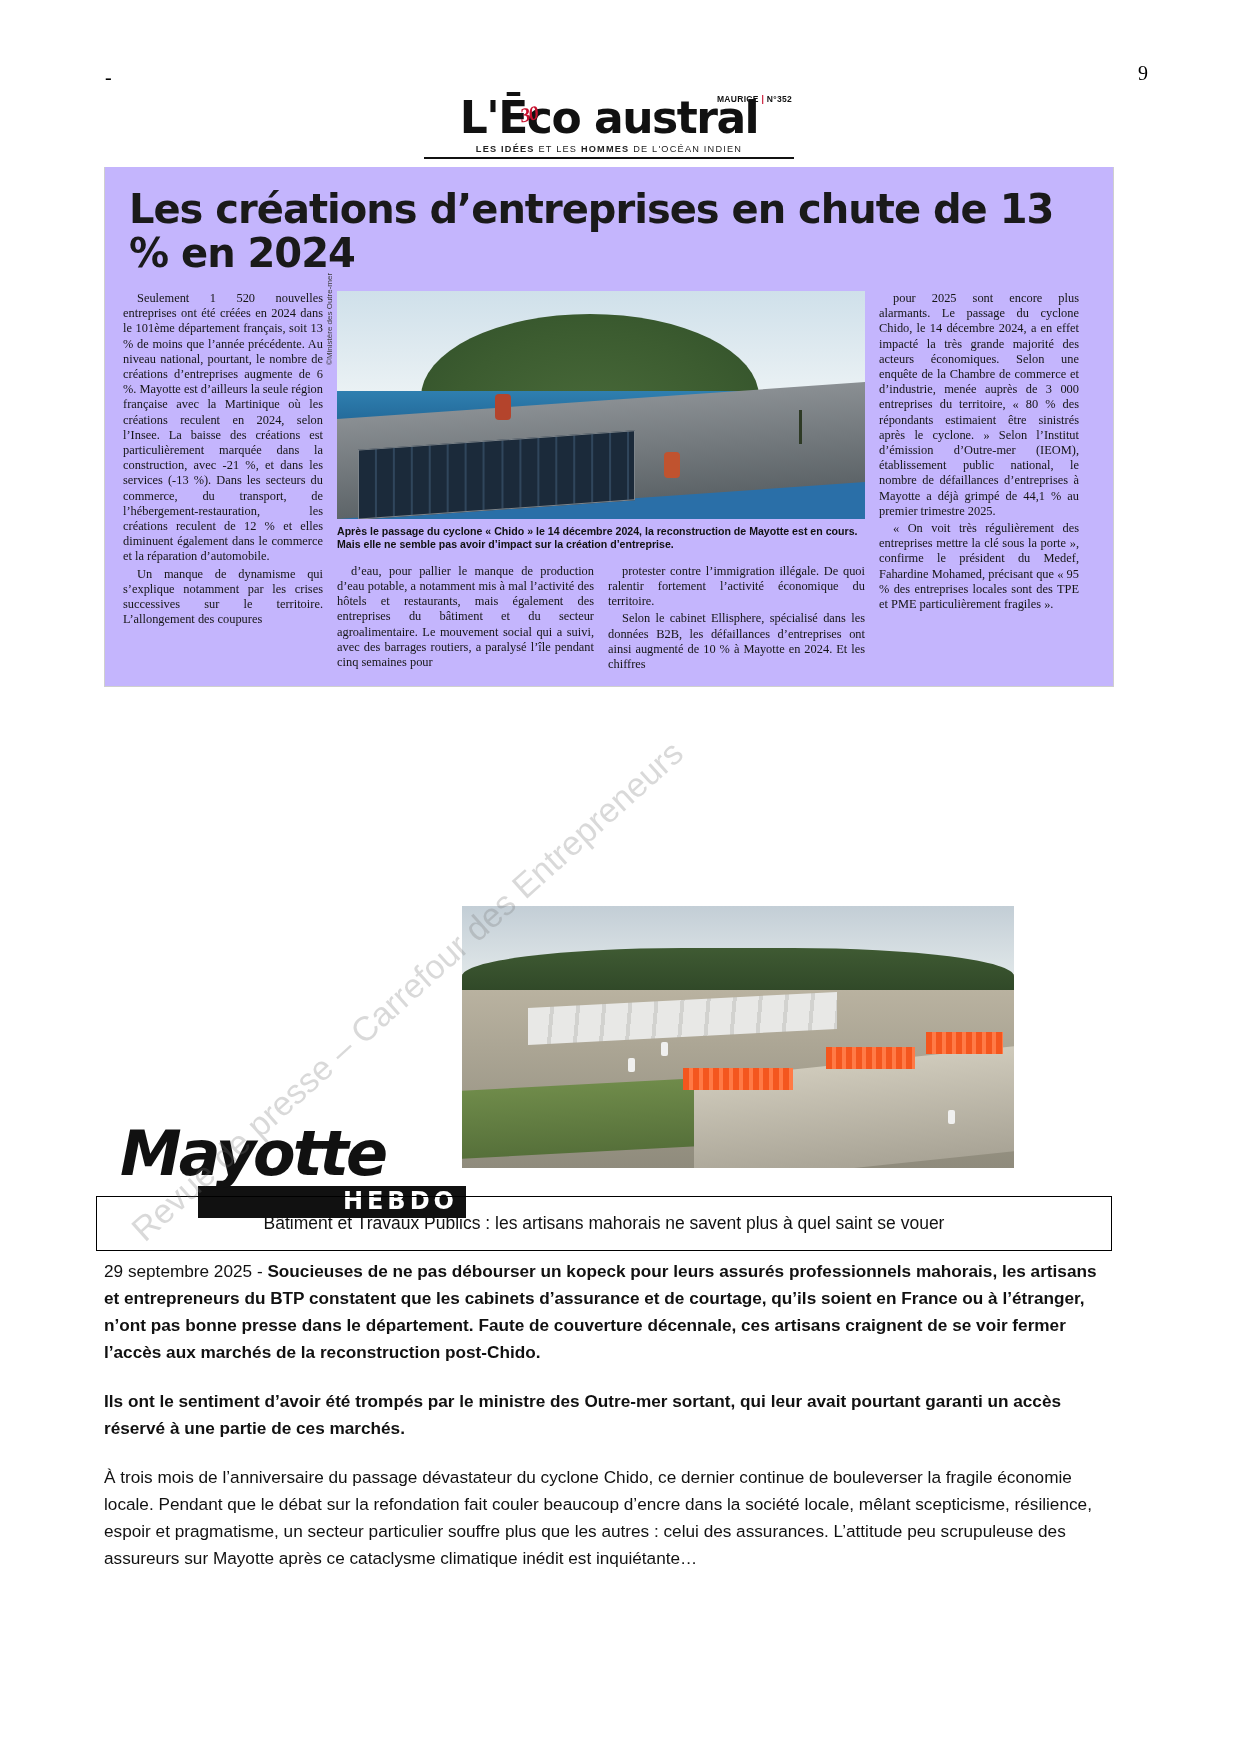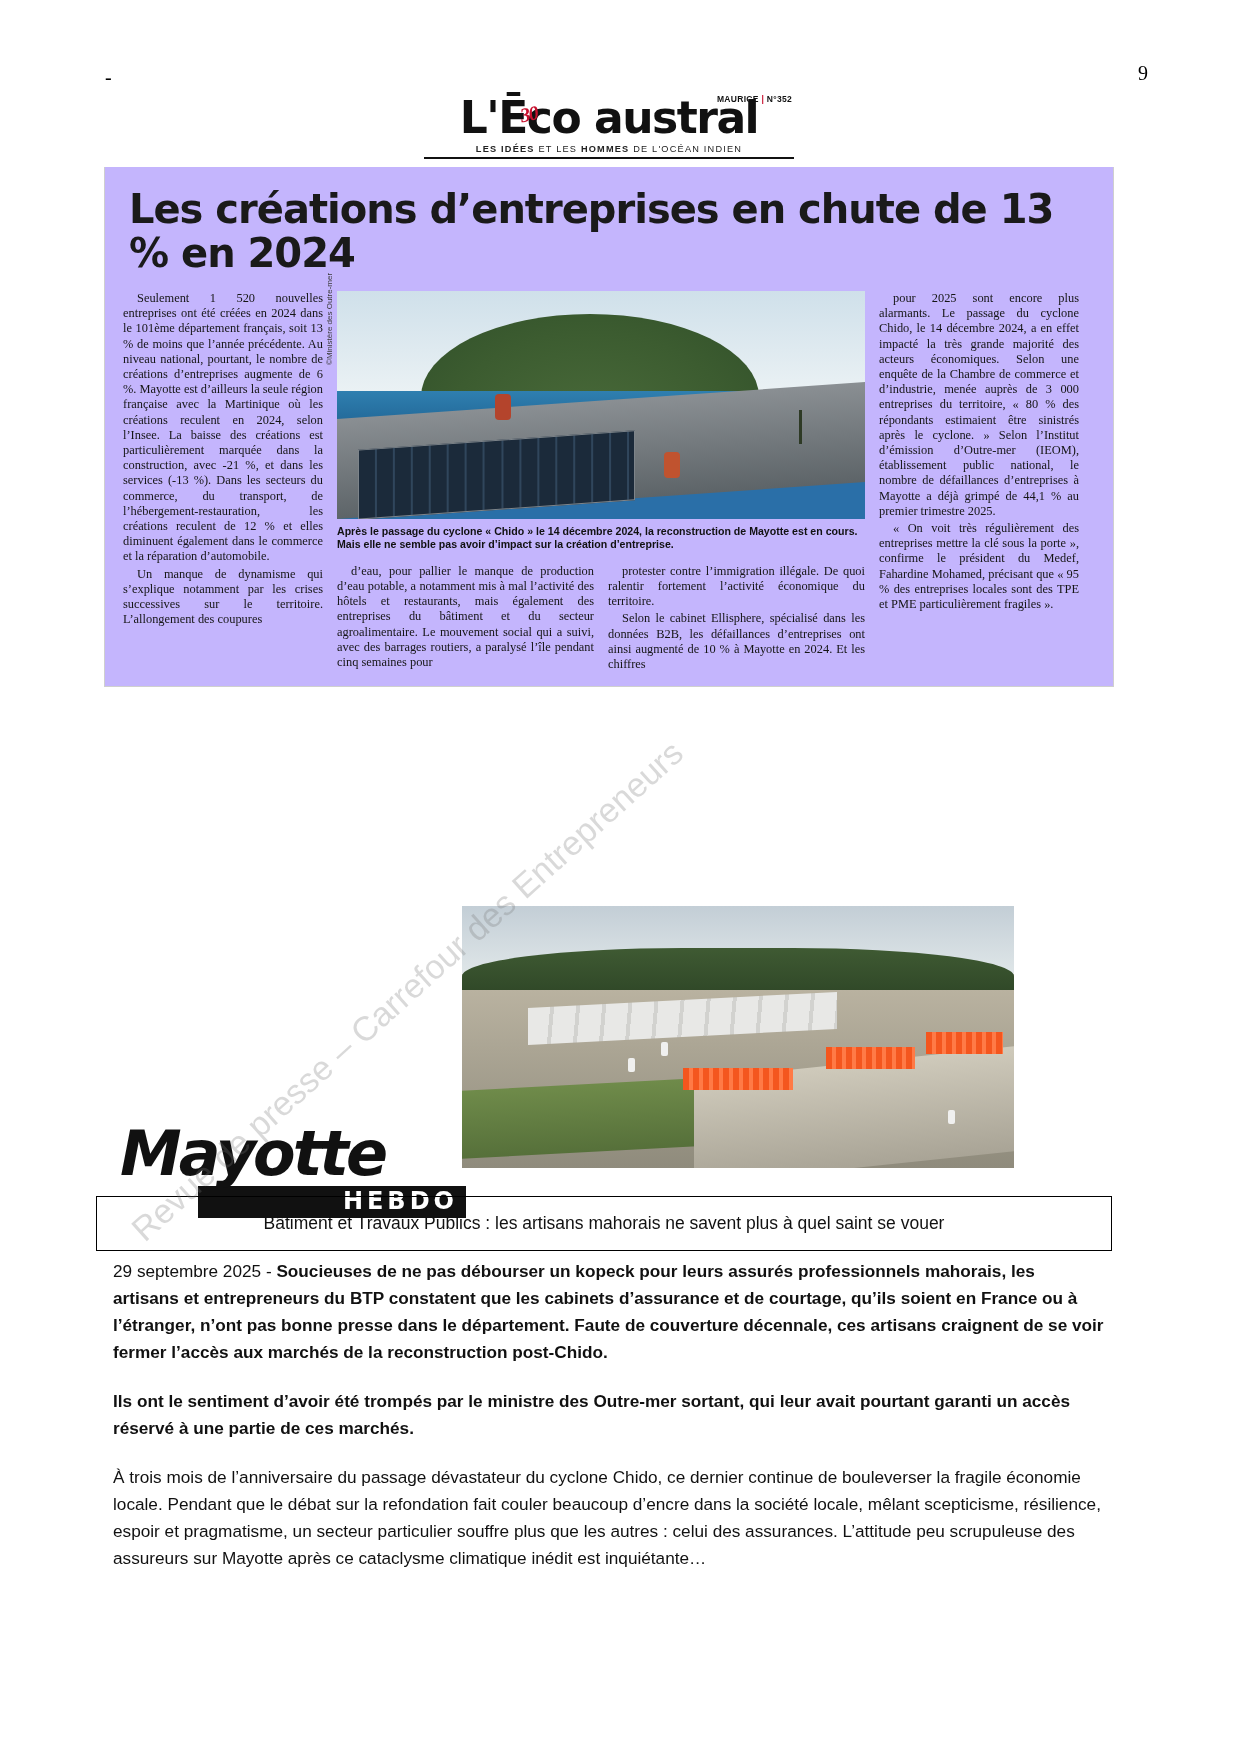--- a/index.html
+++ b/index.html
@@ -306,21 +306,21 @@
     position: absolute;
     left: 104px;
     top: 1258px;
     width: 1000px;
     font-family: "Liberation Sans", sans-serif;
     font-size: 17.2px;
     line-height: 27px;
     color: #111;
     text-align: left;
   }
-  .body-copy p { margin: 0 0 22px 9px; }
+  .body-copy p { margin: 0 0 22px 0; }
   .body-copy b { font-weight: bold; }
 
   
   .watermark {
     position: absolute;
     left: 150px;
     top: 1210px;
     transform: rotate(-42deg);
     transform-origin: left bottom;
     font-family: "Liberation Sans", sans-serif;

